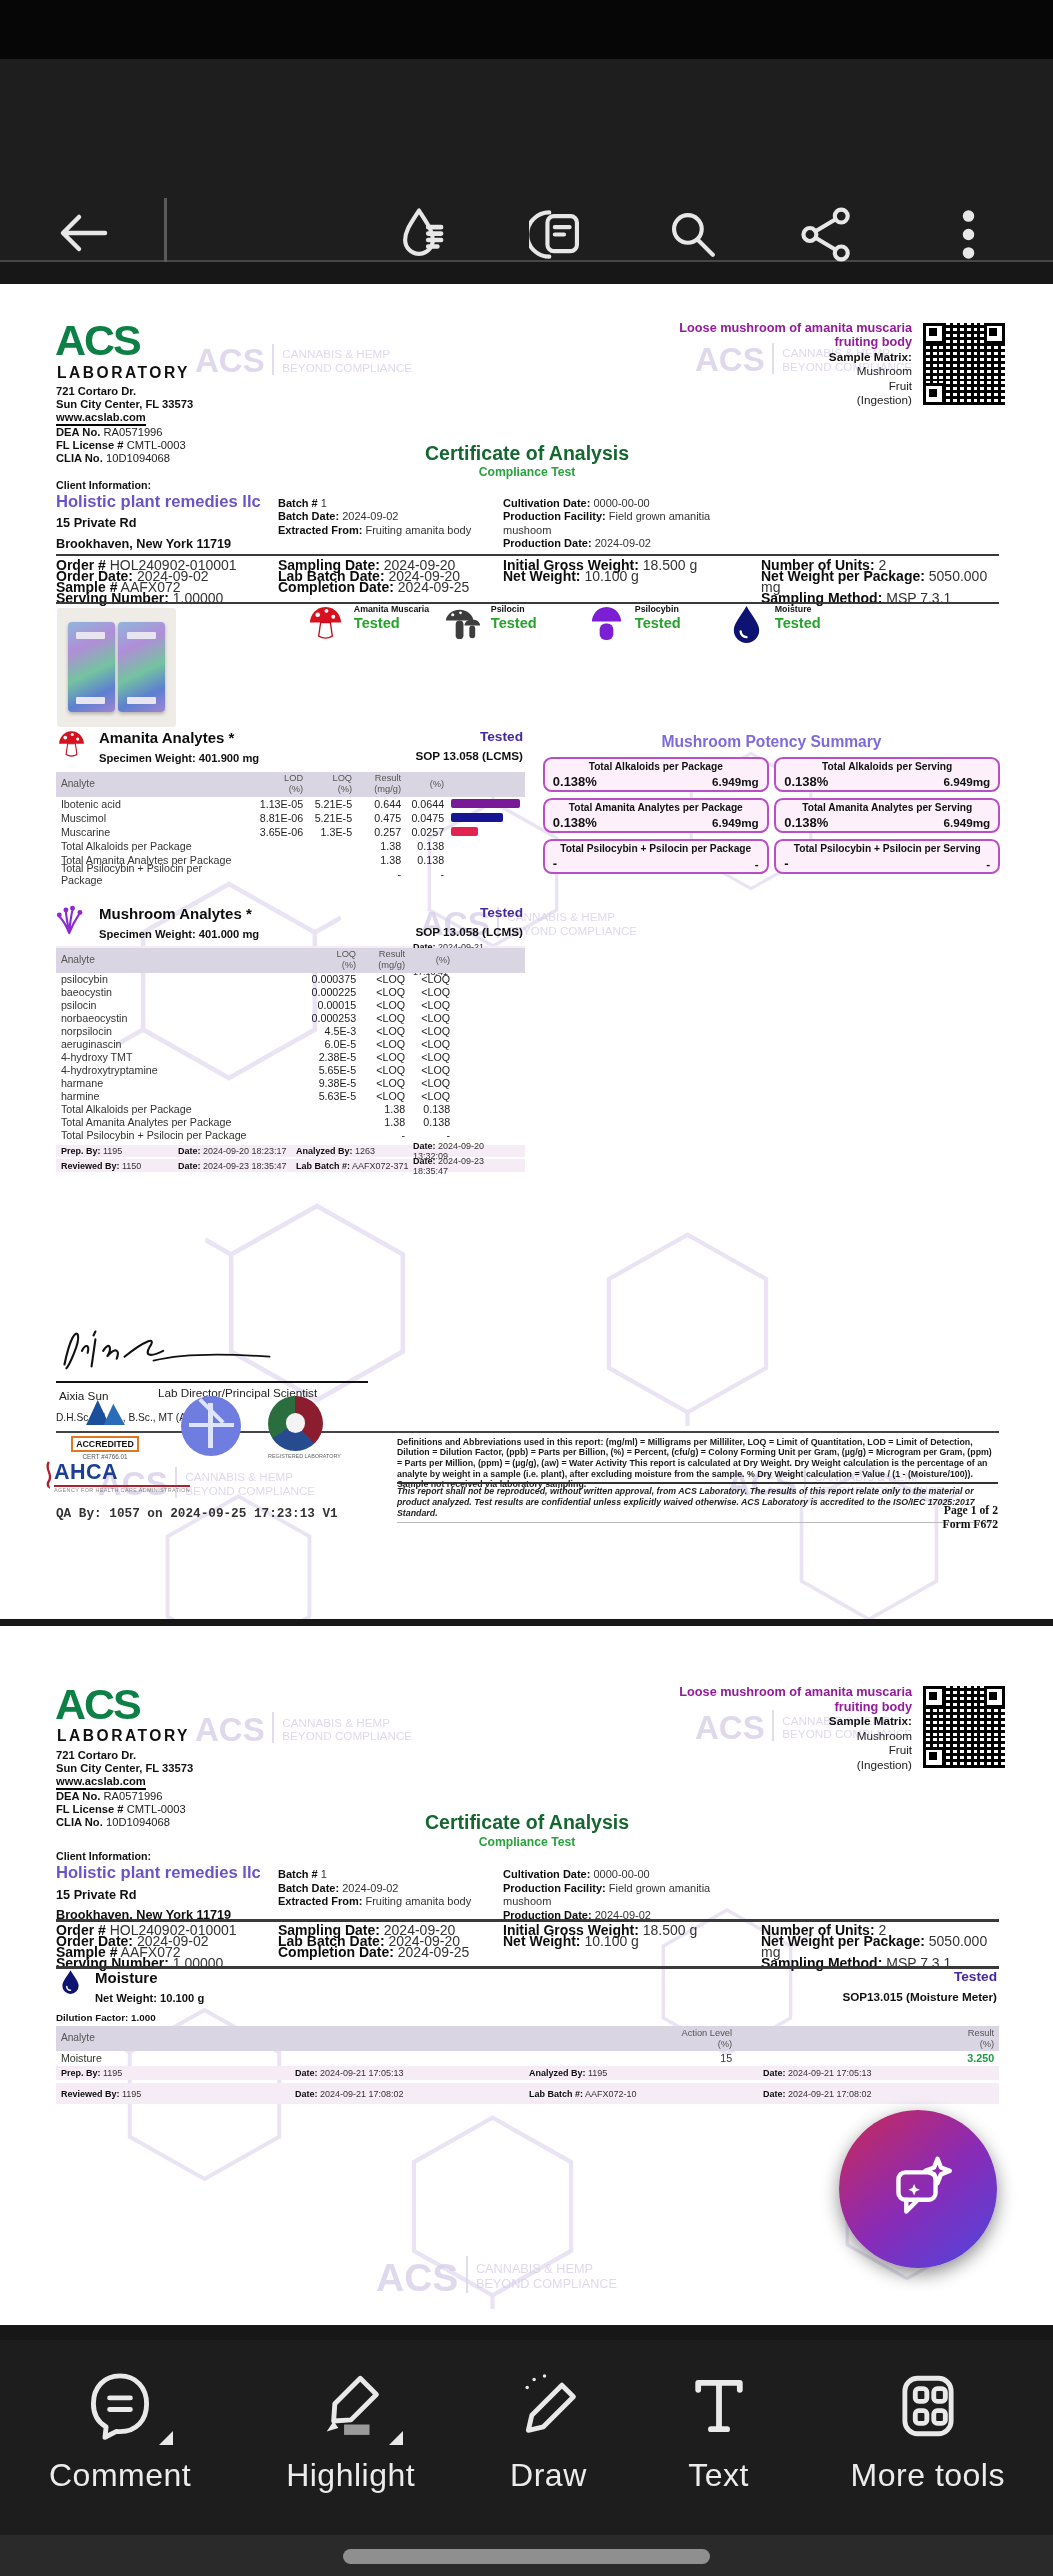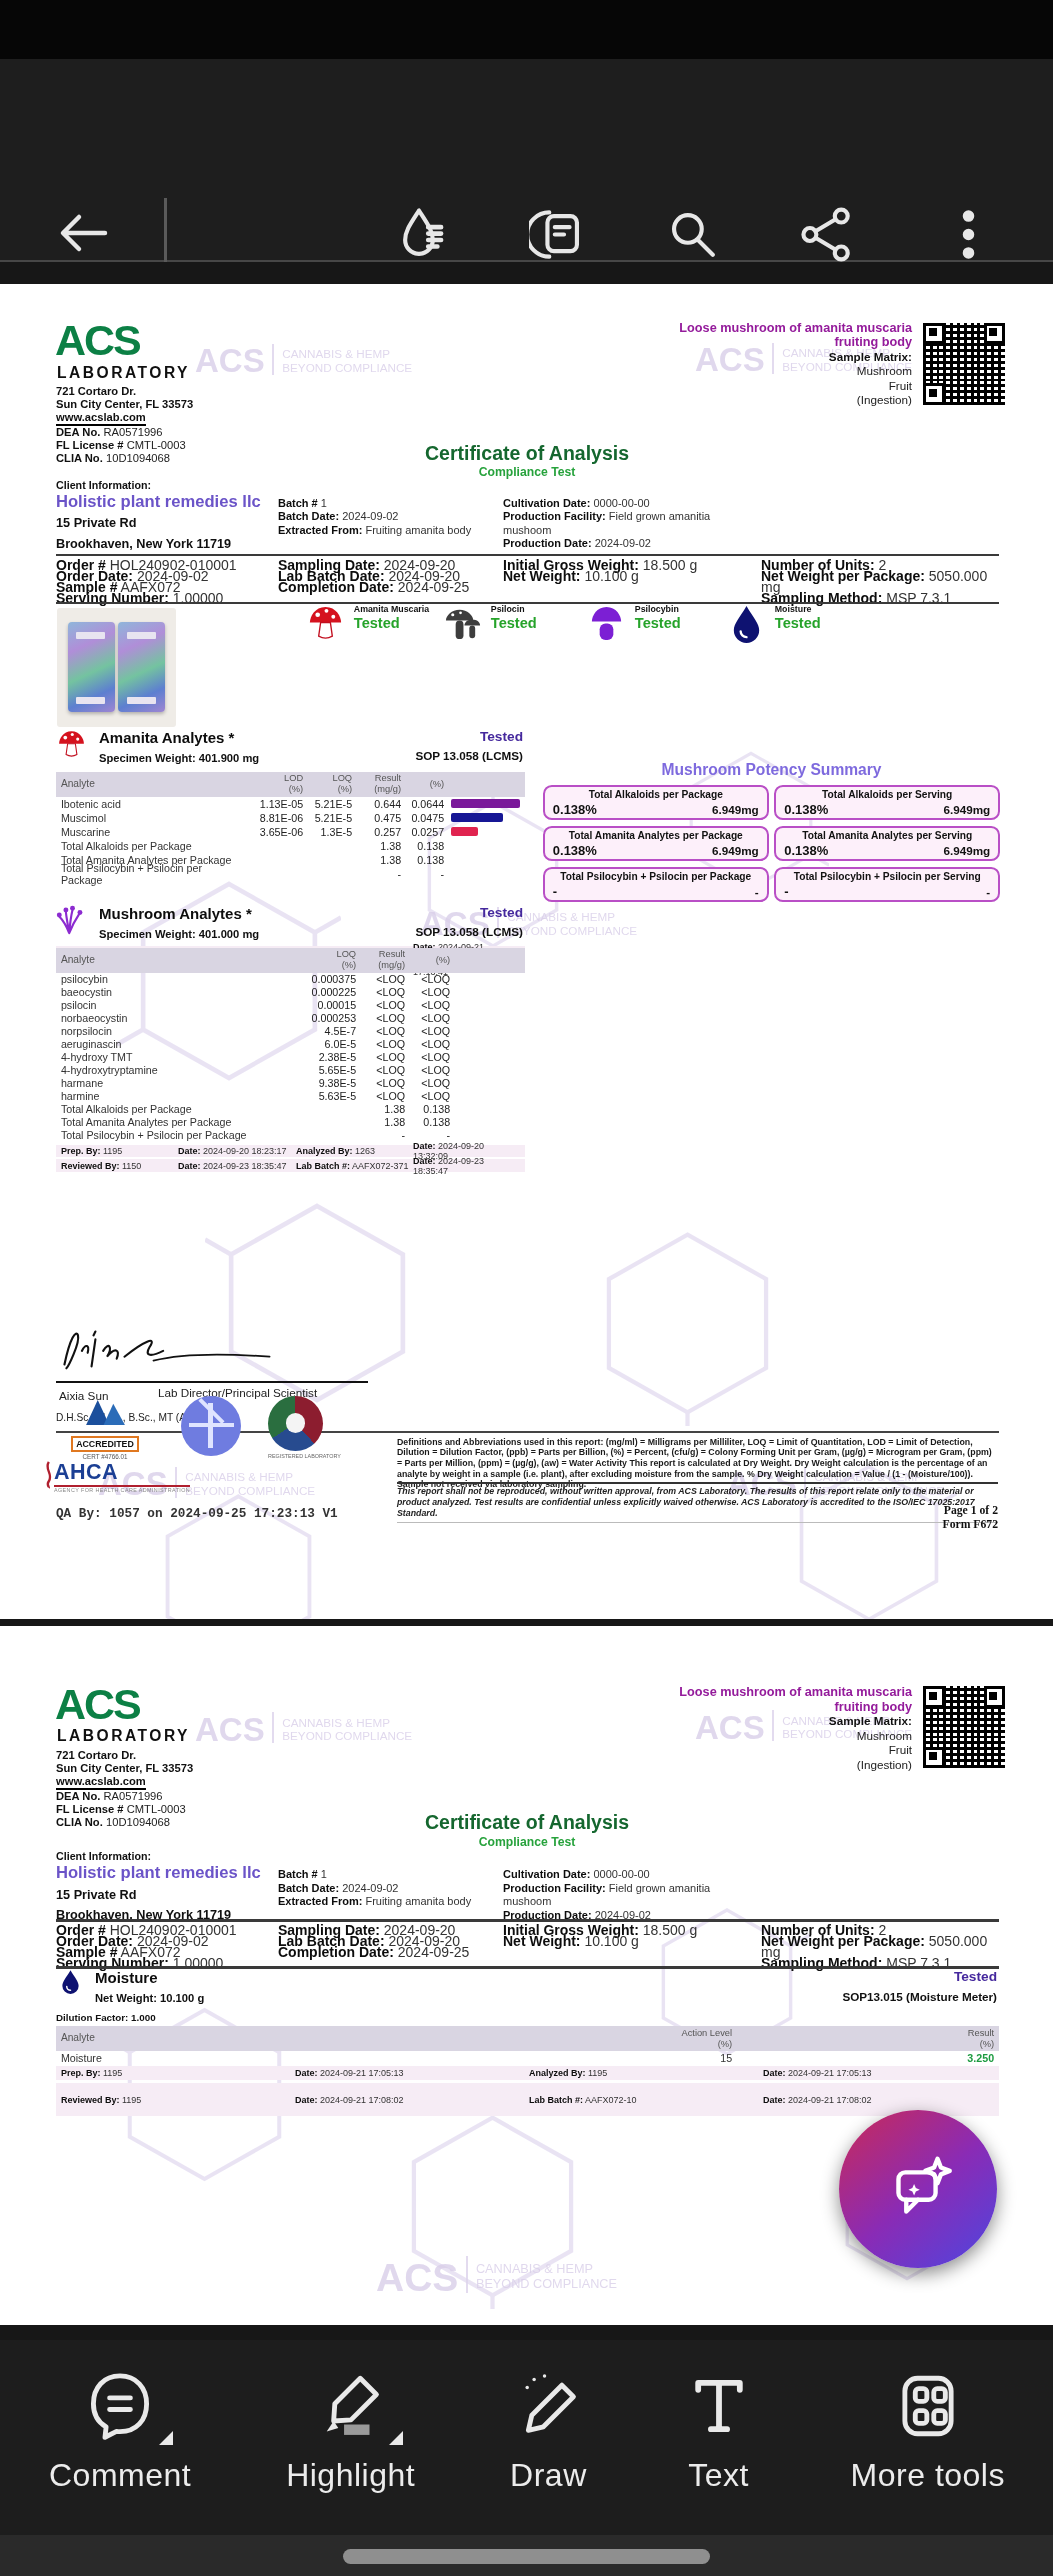--- a/index.html
+++ b/index.html
@@ -78,21 +78,21 @@
   .barzone{width:76px;padding-left:6.8px;box-sizing:border-box;display:flex;}
   .bar{height:9.8px;border-radius:2px;display:block;}
   .m-pad{width:70px;}
   .prep{position:absolute;left:0;width:100%;}
   .prep-row{display:flex;background:#f6ecf5;height:12.7px;align-items:center;margin-bottom:2px;font-size:9px;color:#333;padding:0 4.9px;box-sizing:border-box;}
   .prep-row b{color:#0d0d0d;}
   .pc1{width:117px;} .pc2{width:118px;} .pc3{width:117px;} .pc4{flex:1;}
   .wide .pc1{width:234px;} .wide .pc2{width:234px;} .wide .pc3{width:234px;}
   
   .potency{position:absolute;left:543px;top:449px;width:457px;}
-  .pot-title{text-align:center;font-size:15.6px;font-weight:bold;color:#7e6ade;margin-bottom:6.8px;margin-top:28px;}
+  .pot-title{text-align:center;font-size:15.6px;font-weight:bold;color:#7e6ade;margin-bottom:6.8px;}
   .pot-grid{display:grid;grid-template-columns:1fr 1fr;gap:5.9px;}
   .pot-box{border:2px solid #b94fc6;border-radius:8.8px;background:#fdf0fa;height:35px;padding:2px 7.8px;box-sizing:border-box;}
   .pot-box .pl{font-size:10.2px;font-weight:bold;color:#111;text-align:center;line-height:12.7px;white-space:nowrap;}
   .pot-box .pv{display:flex;justify-content:space-between;align-items:baseline;}
   .pot-box .pp{font-size:13px;font-weight:bold;color:#111;}
   .pot-box .pm{font-size:11.7px;font-weight:bold;color:#111;}
   
   .sig-svg{position:absolute;left:56px;top:1034px;}
   .sig-line{position:absolute;left:56px;top:1097px;width:312px;border-top:2.4px solid #111;}
   .sig-name{position:absolute;left:59px;top:1105px;font-size:11.7px;color:#222;}
@@ -566,21 +566,21 @@
           </div>
             <div class="m-row" style="height:13px">
             <div class="an">norbaeocystin</div>
             <div class="num w90">0.000253</div>
             <div class="num w50">&lt;LOQ</div>
             <div class="num w46">&lt;LOQ</div>
             <div class="m-pad"></div>
           </div>
             <div class="m-row" style="height:13px">
             <div class="an">norpsilocin</div>
-            <div class="num w90">4.5E-7</div>
+            <div class="num w90">4.5E-3</div>
             <div class="num w50">&lt;LOQ</div>
             <div class="num w46">&lt;LOQ</div>
             <div class="m-pad"></div>
           </div>
             <div class="m-row" style="height:13px">
             <div class="an">aeruginascin</div>
             <div class="num w90">6.0E-5</div>
             <div class="num w50">&lt;LOQ</div>
             <div class="num w46">&lt;LOQ</div>
             <div class="m-pad"></div>
@@ -830,21 +830,21 @@
           <div class="mo-ac">15</div>
           <div class="mo-res res-green">3.250</div>
         </div>
         <div class="wide">
             <div class="prep-row" style="height:14.6px;margin-bottom:2.9px">
             <div class="pc1"><b>Prep. By:</b> <span>1195</span></div>
             <div class="pc2"><b>Date:</b> <span>2024-09-21 17:05:13</span></div>
             <div class="pc3"><b>Analyzed By:</b> <span>1195</span></div>
             <div class="pc4"><b>Date:</b> <span>2024-09-21 17:05:13</span></div>
           </div>
-            <div class="prep-row" style="height:33px;margin-bottom:2.9px">
+            <div class="prep-row" style="height:21px;margin-bottom:2.9px">
             <div class="pc1"><b>Reviewed By:</b> <span>1195</span></div>
             <div class="pc2"><b>Date:</b> <span>2024-09-21 17:08:02</span></div>
             <div class="pc3"><b>Lab Batch #:</b> <span>AAFX072-10</span></div>
             <div class="pc4"><b>Date:</b> <span>2024-09-21 17:08:02</span></div>
           </div>
           </div>
       </div>
     </div>
   </section>
 </div>

